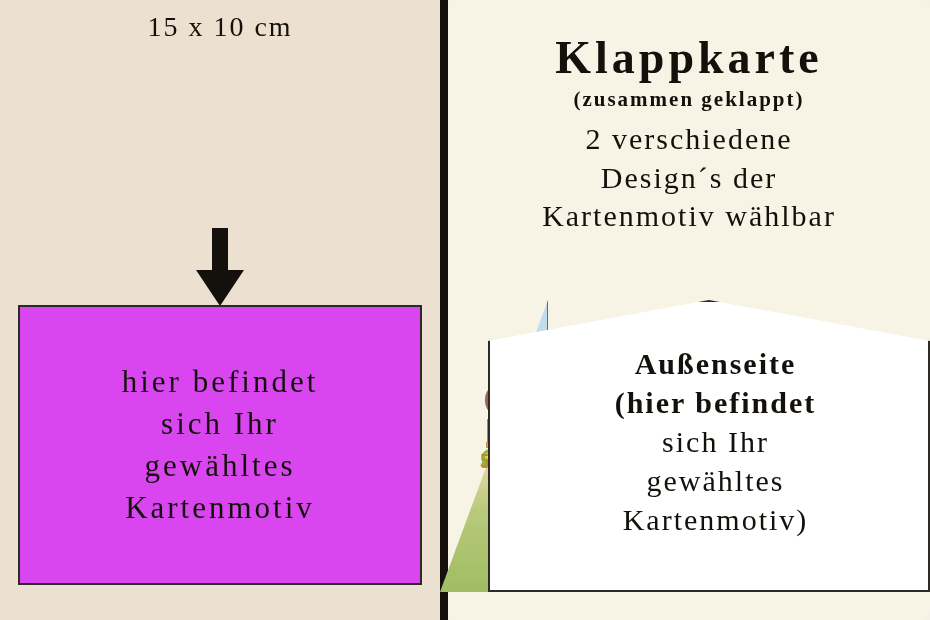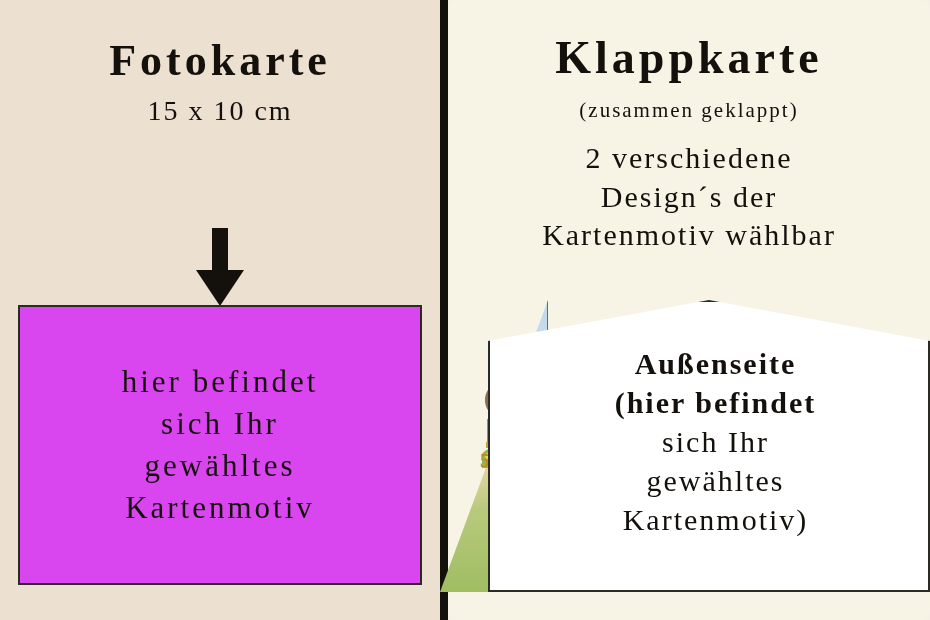--- a/index.html
+++ b/index.html
@@ -69,24 +69,25 @@
   .sub-mid {
     font-size: 30px;
     margin-top: 2px;
   }
   .sub-small {
     font-size: 24px;
     margin-top: 2px;
   }
   .sub-tiny {
     font-size: 21px;
-    margin-top: 16px;
+    margin-top: 5px;
+    font-weight: bold;
   }
   .gap-block {
-    margin-top: 16px;
+    margin-top: 8px;
   }
 
   
   .arrow-wrap {
     position: absolute;
     left: 50%;
     top: 228px;
     transform: translateX(-50%);
     width: 60px;
     height: 80px;
@@ -191,21 +192,20 @@
   .fold-text .bold-line {
     font-weight: bold;
   }
 </style>
 </head>
 <body>
 
 <div class="page">
 
   <div class="panel-left">
-    <div class="title title-left">Fotokarte</div>
     <div class="subline sub-big">15 x 10 cm</div>
 
     <div class="arrow-wrap">
       <svg width="60" height="80" viewBox="0 0 60 80">
         <polygon points="22,0 38,0 38,42 54,42 30,78 6,42 22,42" fill="#14110c"></polygon>
       </svg>
     </div>
 
     <div class="photo-card">
       <div class="photo-card-text">

